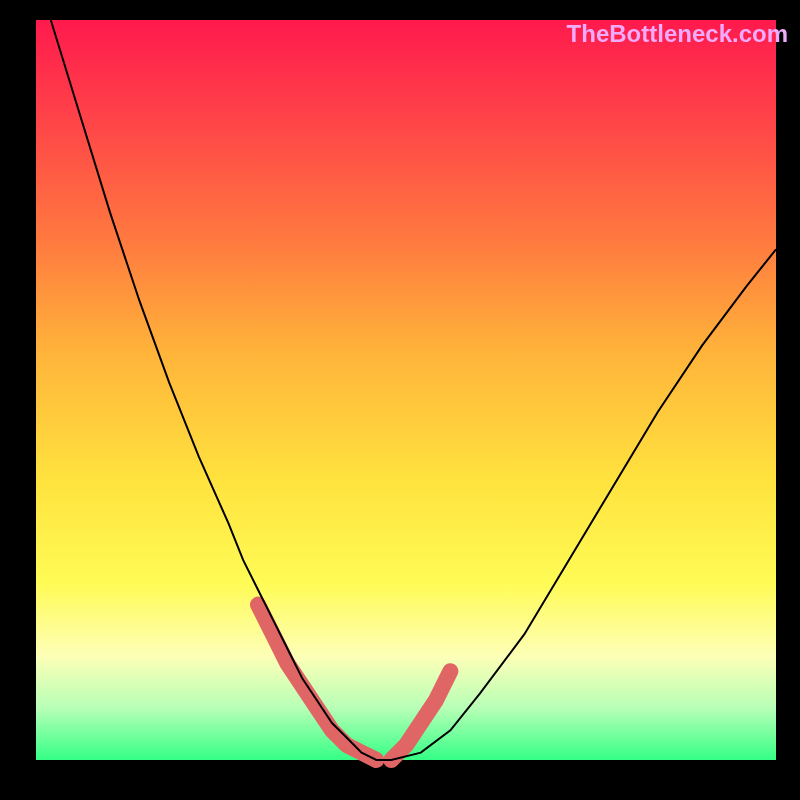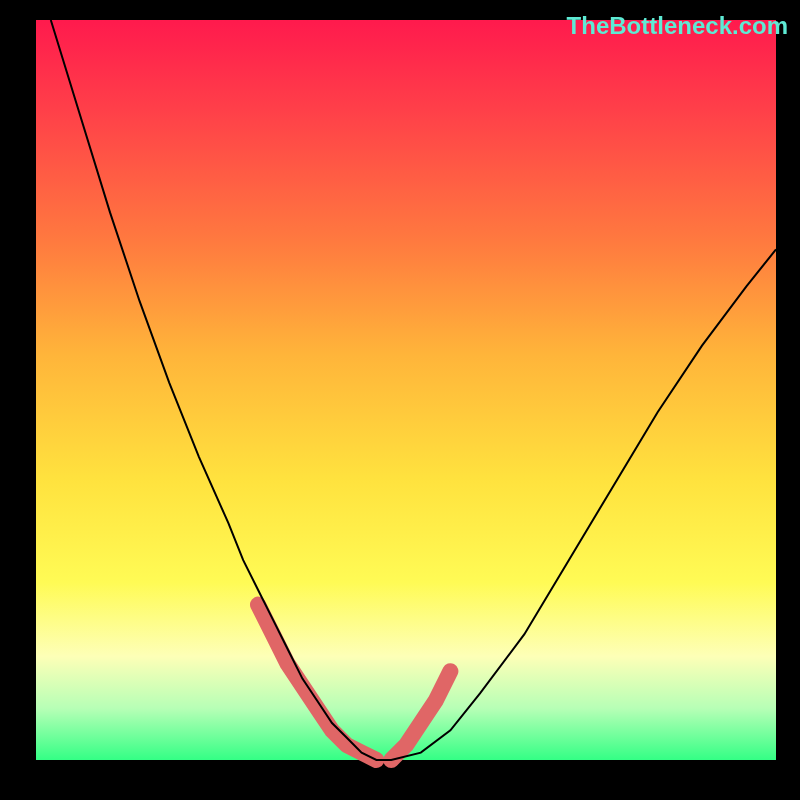--- a/index.html
+++ b/index.html
@@ -8,22 +8,22 @@
         background:linear-gradient(to bottom,
           #ff1a4d 0%,
           #ff3f49 12%,
           #ff7a3f 30%,
           #ffb43a 45%,
           #ffe23e 62%,
           #fffb55 76%,
           #fdffb7 86%,
           #b7ffb6 93%,
           #34ff85 100%)}
-  .watermark{position:absolute;top:12px;right:12px;
-             font:600 24px Arial,Helvetica,sans-serif;color:#5eead4}
+  .watermark{position:absolute;top:20px;right:12px;
+             font:600 24px Arial,Helvetica,sans-serif;color:#f0abfc}
   svg.curve{position:absolute;left:36px;top:20px;width:740px;height:740px;overflow:visible}
   .curveline{fill:none;stroke:#000;stroke-width:2}
   .highlight{fill:none;stroke:#e06666;stroke-width:16;stroke-linecap:round;stroke-linejoin:round}
 </style>
 </head>
 <body>
 
 <div class="frame">
   <div class="plot"></div>
   <div class="watermark">TheBottleneck.com</div>

